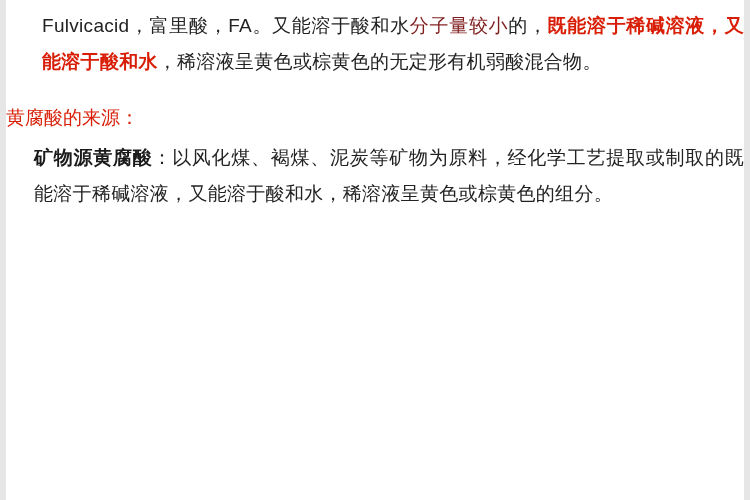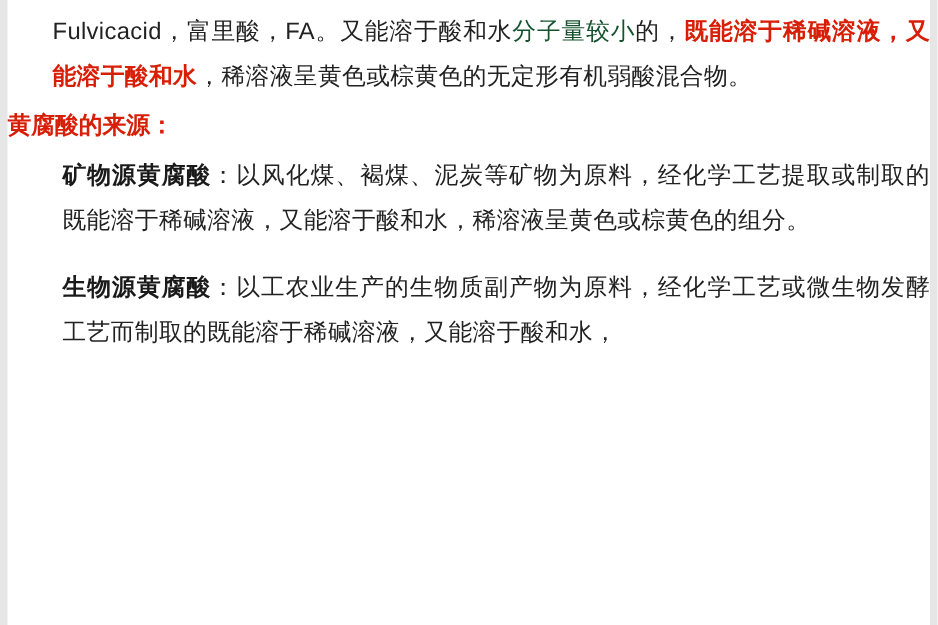--- a/index.html
+++ b/index.html
@@ -27,43 +27,43 @@
     color: #222222;
     margin: 0 0 0 0;
     text-align: justify;
     letter-spacing: 0.3px;
   }
   .para.first {
     padding-left: 36px;
     text-indent: 0;
   }
   .red {
-    color: #14532d;
+    color: #7f1d1d;
   }
   .red-bold {
     color: #d81e06;
     font-weight: bold;
   }
   .heading {
     font-size: 19px;
     line-height: 36px;
     color: #d81e06;
-    font-weight: bold;
-    margin: 3px 0 4px 0;
+    font-weight: normal;
+    margin: 20px 0 4px 0;
   }
   .body-para {
     font-size: 19px;
     line-height: 36px;
     color: #222222;
     margin: 0;
     text-align: justify;
     letter-spacing: 0.3px;
   }
   .indent {
-    padding-left: 44px;
+    padding-left: 28px;
   }
   .bold-dark {
     font-weight: bold;
     color: #1a1a1a;
   }
   .spacer {
     height: 18px;
   }
   .side-rule {
     position: absolute;
@@ -84,15 +84,14 @@
   <div class="side-rule right"></div>
 
   <p class="para first"><span>Fulvicacid，富里酸，FA。又能溶于酸和水</span><span class="red">分子量较小</span><span>的，</span><span class="red-bold">既能溶于稀碱溶液，又能溶于酸和水</span><span>，稀溶液呈黄色或棕黄色的无定形有机弱酸混合物。</span></p>
 
   <p class="heading">黄腐酸的来源：</p>
 
   <p class="body-para indent"><span class="bold-dark">矿物源黄腐酸</span><span>：以风化煤、褐煤、泥炭等矿物为原料，经化学工艺提取或制取的既能溶于稀碱溶液，又能溶于酸和水，稀溶液呈黄色或棕黄色的组分。</span></p>
 
   <div class="spacer"></div>
 
-  <p class="body-para indent"><span class="bold-dark">生物源黄腐酸</span><span>：以工农业生产的生物质副产物为原料，经化学工艺或微生物发酵工艺而制取的既能溶于稀碱溶液，又能溶于酸和水，</span></p>
 
 </div>
 
 </body></html>

